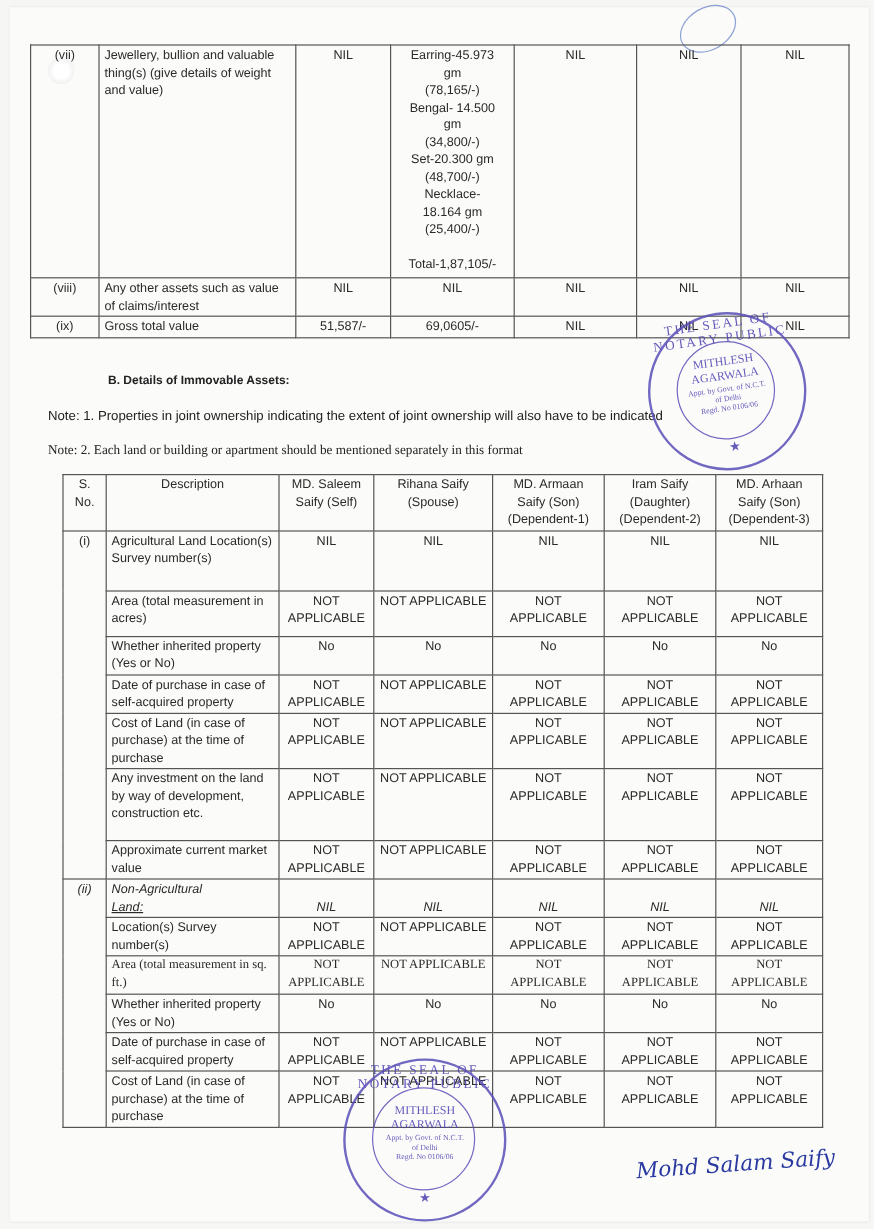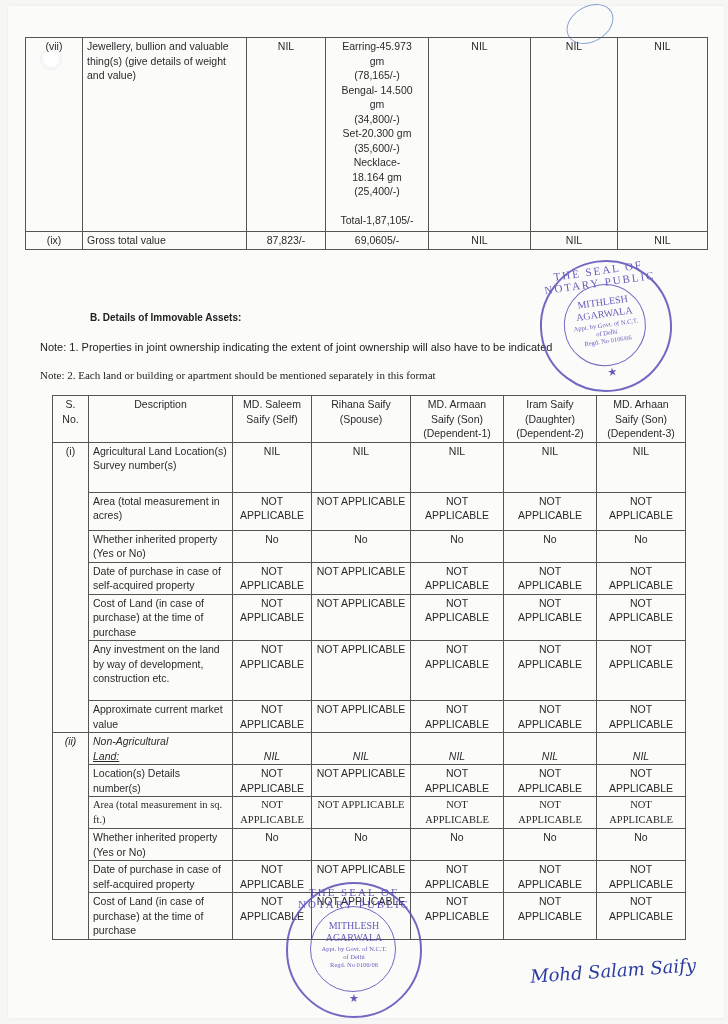--- a/index.html
+++ b/index.html
@@ -96,35 +96,44 @@
     <td class="l">Jewellery, bullion and valuable thing(s) (give details of weight and value)</td>
     <td class="c">NIL</td>
     <td class="c">
       <div>Earring-45.973</div>
       <div>gm</div>
       <div>(78,165/-)</div>
       <div>Bengal- 14.500</div>
       <div>gm</div>
       <div>(34,800/-)</div>
       <div>Set-20.300 gm</div>
-      <div>(35,600/-)</div>
+      <div>(48,700/-)</div>
       <div>Necklace-</div>
       <div>18.164 gm</div>
       <div>(25,400/-)</div>
       <div style="height:14.5px"></div>
       <div>Total-1,87,105/-</div>
     </td>
     <td class="c">NIL</td>
     <td class="c">NIL</td>
     <td class="c">NIL</td>
   </tr>
   <tr>
+    <td class="c">(viii)</td>
+    <td class="l">Any other assets such as value of claims/interest</td>
+    <td class="c">NIL</td>
+    <td class="c">NIL</td>
+    <td class="c">NIL</td>
+    <td class="c">NIL</td>
+    <td class="c">NIL</td>
+  </tr>
+  <tr>
     <td class="c">(ix)</td>
     <td class="l">Gross total value</td>
-    <td class="c">87,823/-</td>
+    <td class="c">51,587/-</td>
     <td class="c">69,0605/-</td>
     <td class="c">NIL</td>
     <td class="c">NIL</td>
     <td class="c">NIL</td>
   </tr>
 </tbody>
   </table>
 
 <div class="heading">B.    Details of Immovable Assets:</div>
 <div class="note" id="note1">Note: 1. Properties in joint ownership indicating the extent of joint ownership will also have to be indicated</div>
@@ -212,21 +221,21 @@
       <tr style="height: 30px; font-style: italic;">
         <td class="c" rowspan="6">(ii)</td>
         <td class="l"><div>Non-Agricultural</div><u>Land:</u></td>
         <td class="c" style="vertical-align: bottom;">NIL</td>
         <td class="c" style="vertical-align: bottom;">NIL</td>
         <td class="c" style="vertical-align: bottom;">NIL</td>
         <td class="c" style="vertical-align: bottom;">NIL</td>
         <td class="c" style="vertical-align: bottom;">NIL</td>
       </tr>
       <tr style="height: 30px;">
-        <td class="l">Location(s) Details number(s)</td>
+        <td class="l">Location(s) Survey number(s)</td>
         <td class="c">NOT APPLICABLE</td>
         <td class="c">NOT APPLICABLE</td>
         <td class="c">NOT APPLICABLE</td>
         <td class="c">NOT APPLICABLE</td>
         <td class="c">NOT APPLICABLE</td>
       </tr>
       <tr style="height: 30px; font-family: Liberation Serif, serif;">
         <td class="l">Area (total measurement in sq. ft.)</td>
         <td class="c">NOT APPLICABLE</td>
         <td class="c">NOT APPLICABLE</td>

